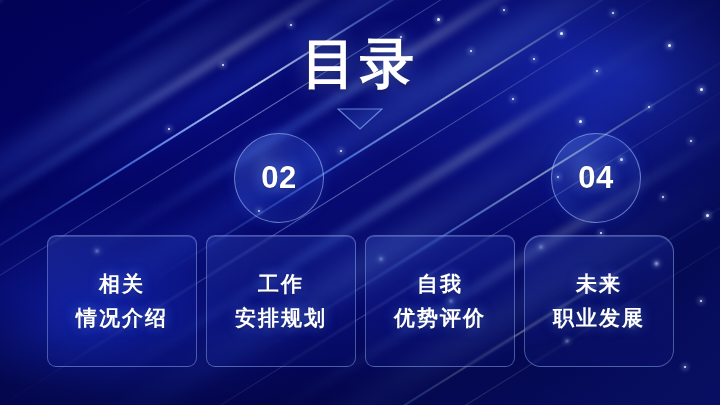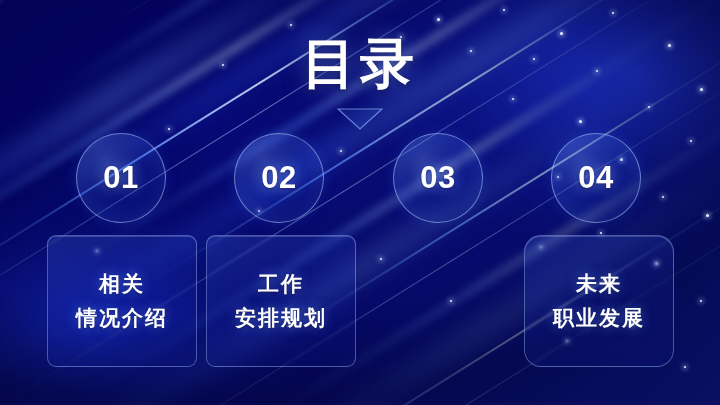--- a/index.html
+++ b/index.html
@@ -222,42 +222,40 @@
     <div class="p" style="left:380px; top:258px; width:2px; height:2px;"></div>
   </div>
 
   <div class="title">目录</div>
 
   <svg class="chevron" viewBox="0 0 46 22">
     <polygon points="1,1 45,1 23,21" fill="rgba(60,110,230,0.18)" stroke="rgba(150,190,255,0.75)" stroke-width="1.2"></polygon>
   </svg>
 
   <div class="circles">
-    <div class="circle" style="left:76px;">
-      <span class="num">01</span>
-    </div>
     <div class="circle" style="left:234px;text-align:right;">
       <span class="num">02</span>
-    </div>
-    <div class="circle" style="left:393px;">
-      <span class="num">03</span>
     </div>
     <div class="circle" style="left:551px;">
       <span class="num">04</span>
     </div>
   </div>
 
   <div class="cards">
     <div class="card" style="left:47px;">
       <span class="line">相关</span>
       <span class="line">情况介绍</span>
     </div>
     <div class="card" style="left:206px;">
       <span class="line">工作</span>
       <span class="line">安排规划</span>
     </div>
+    <div class="card" style="left:365px;">
+      <span class="line">自我</span>
+      <span class="line">优势评价</span>
+    </div>
     <div class="card" style="left:524px;border-radius:17px;">
       <span class="line">未来</span>
       <span class="line">职业发展</span>
     </div>
   </div>
 
 </div>
 
 </body></html>

